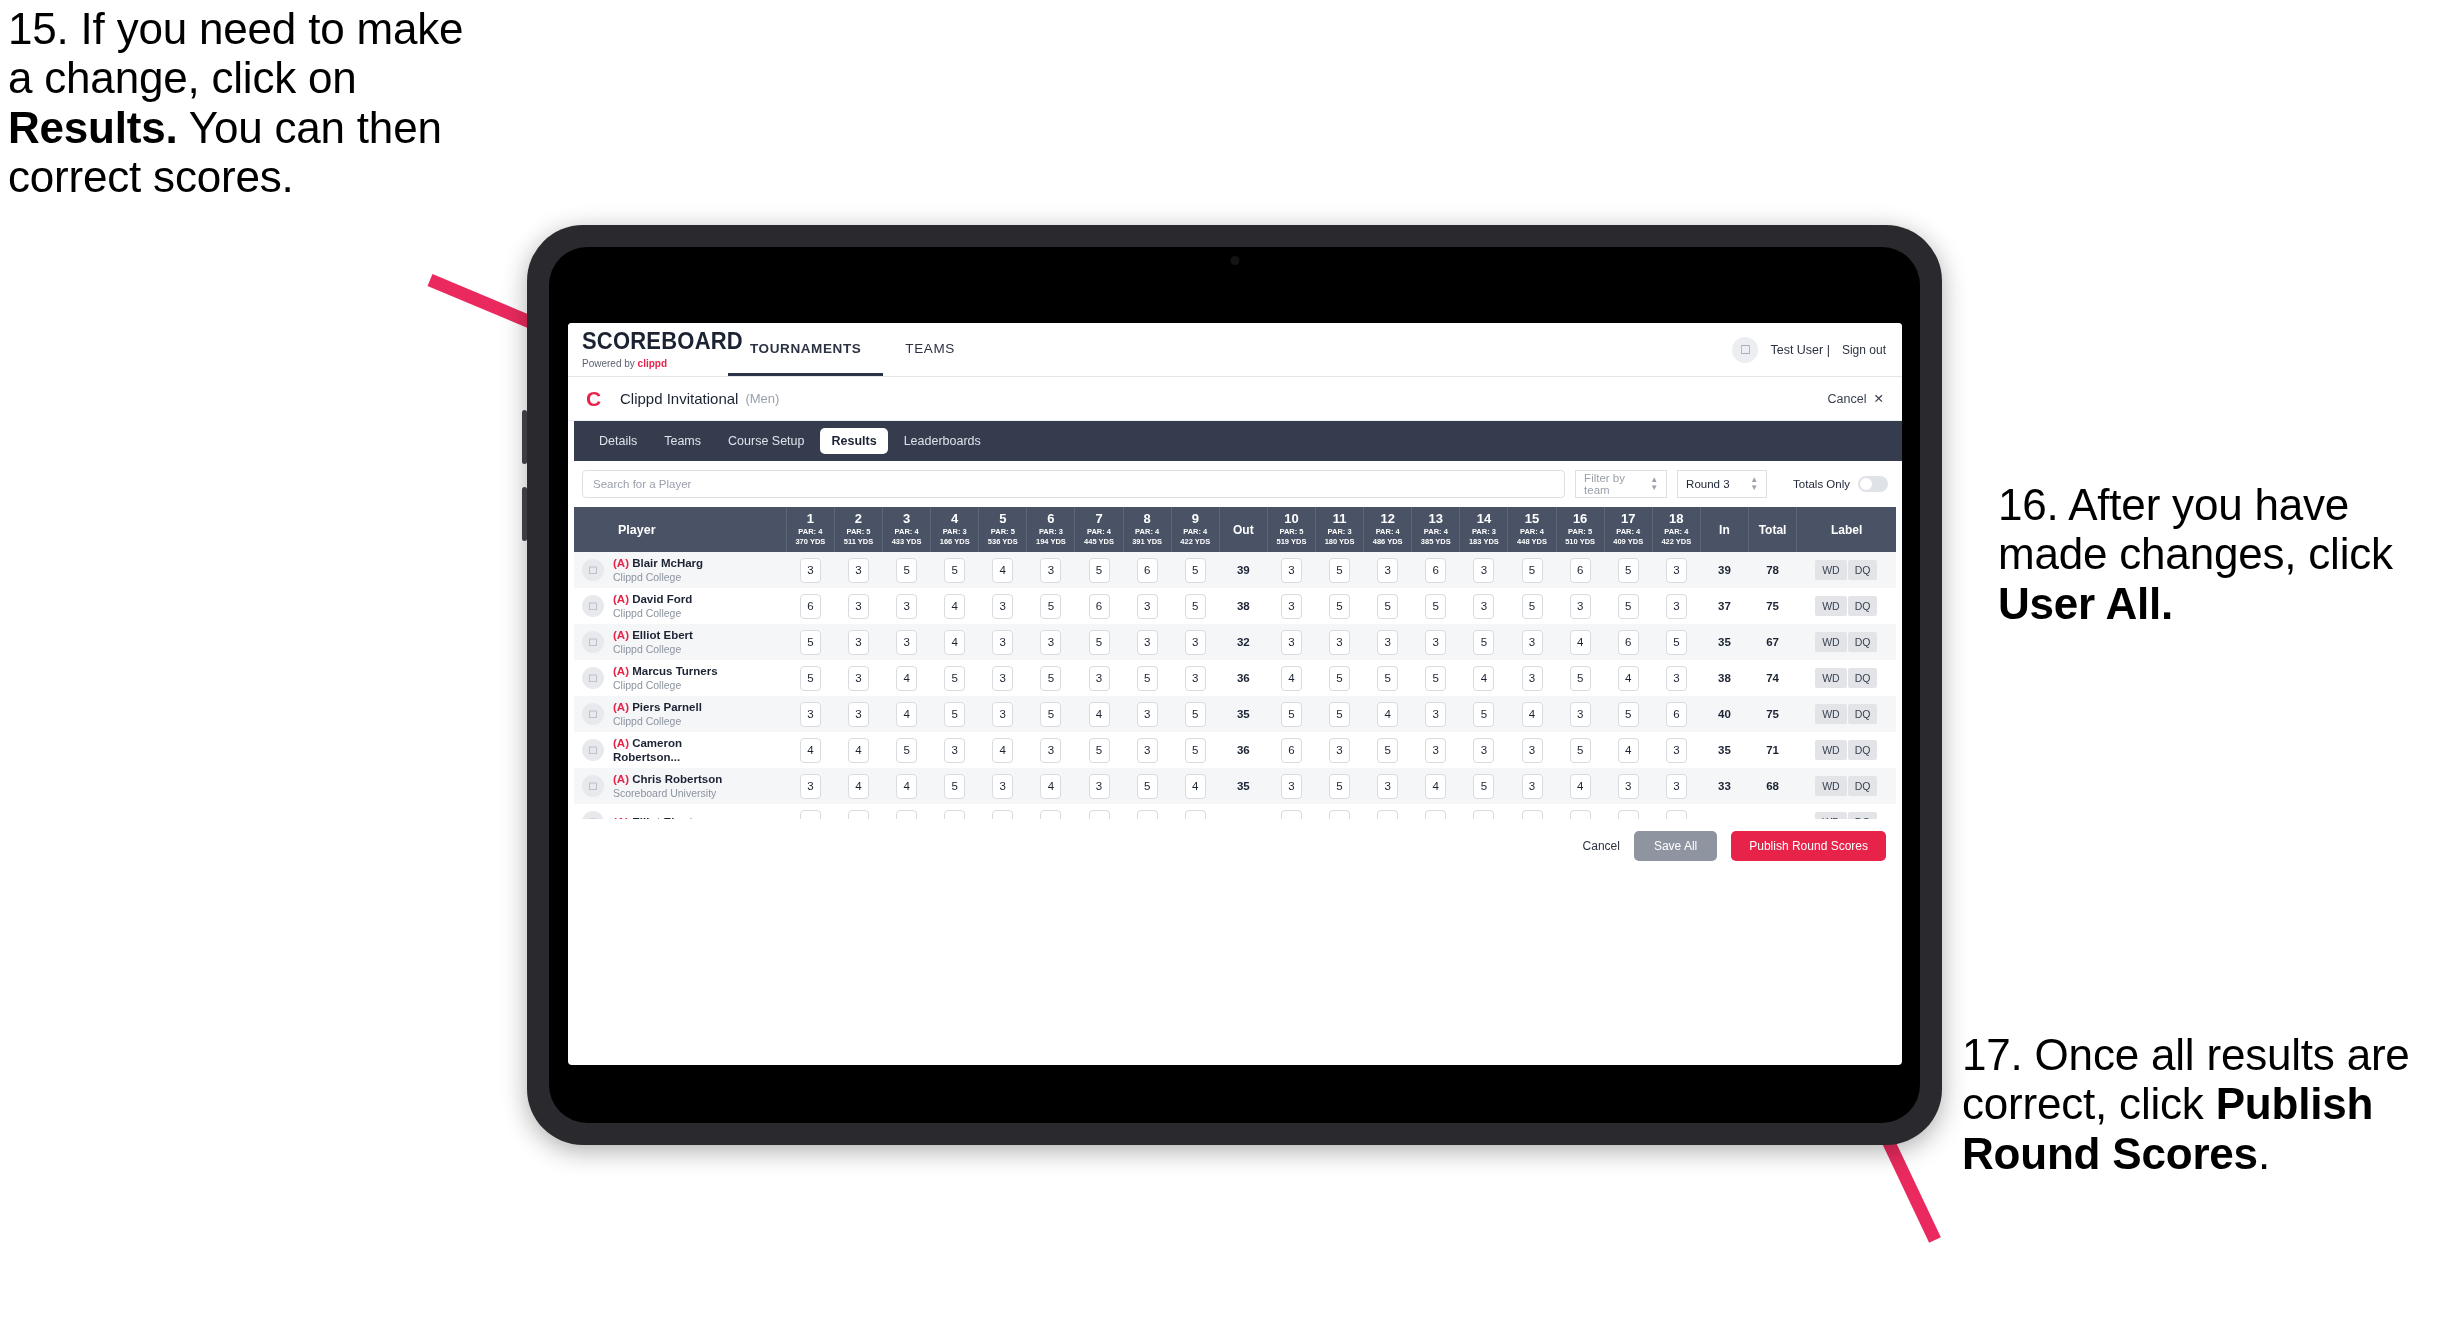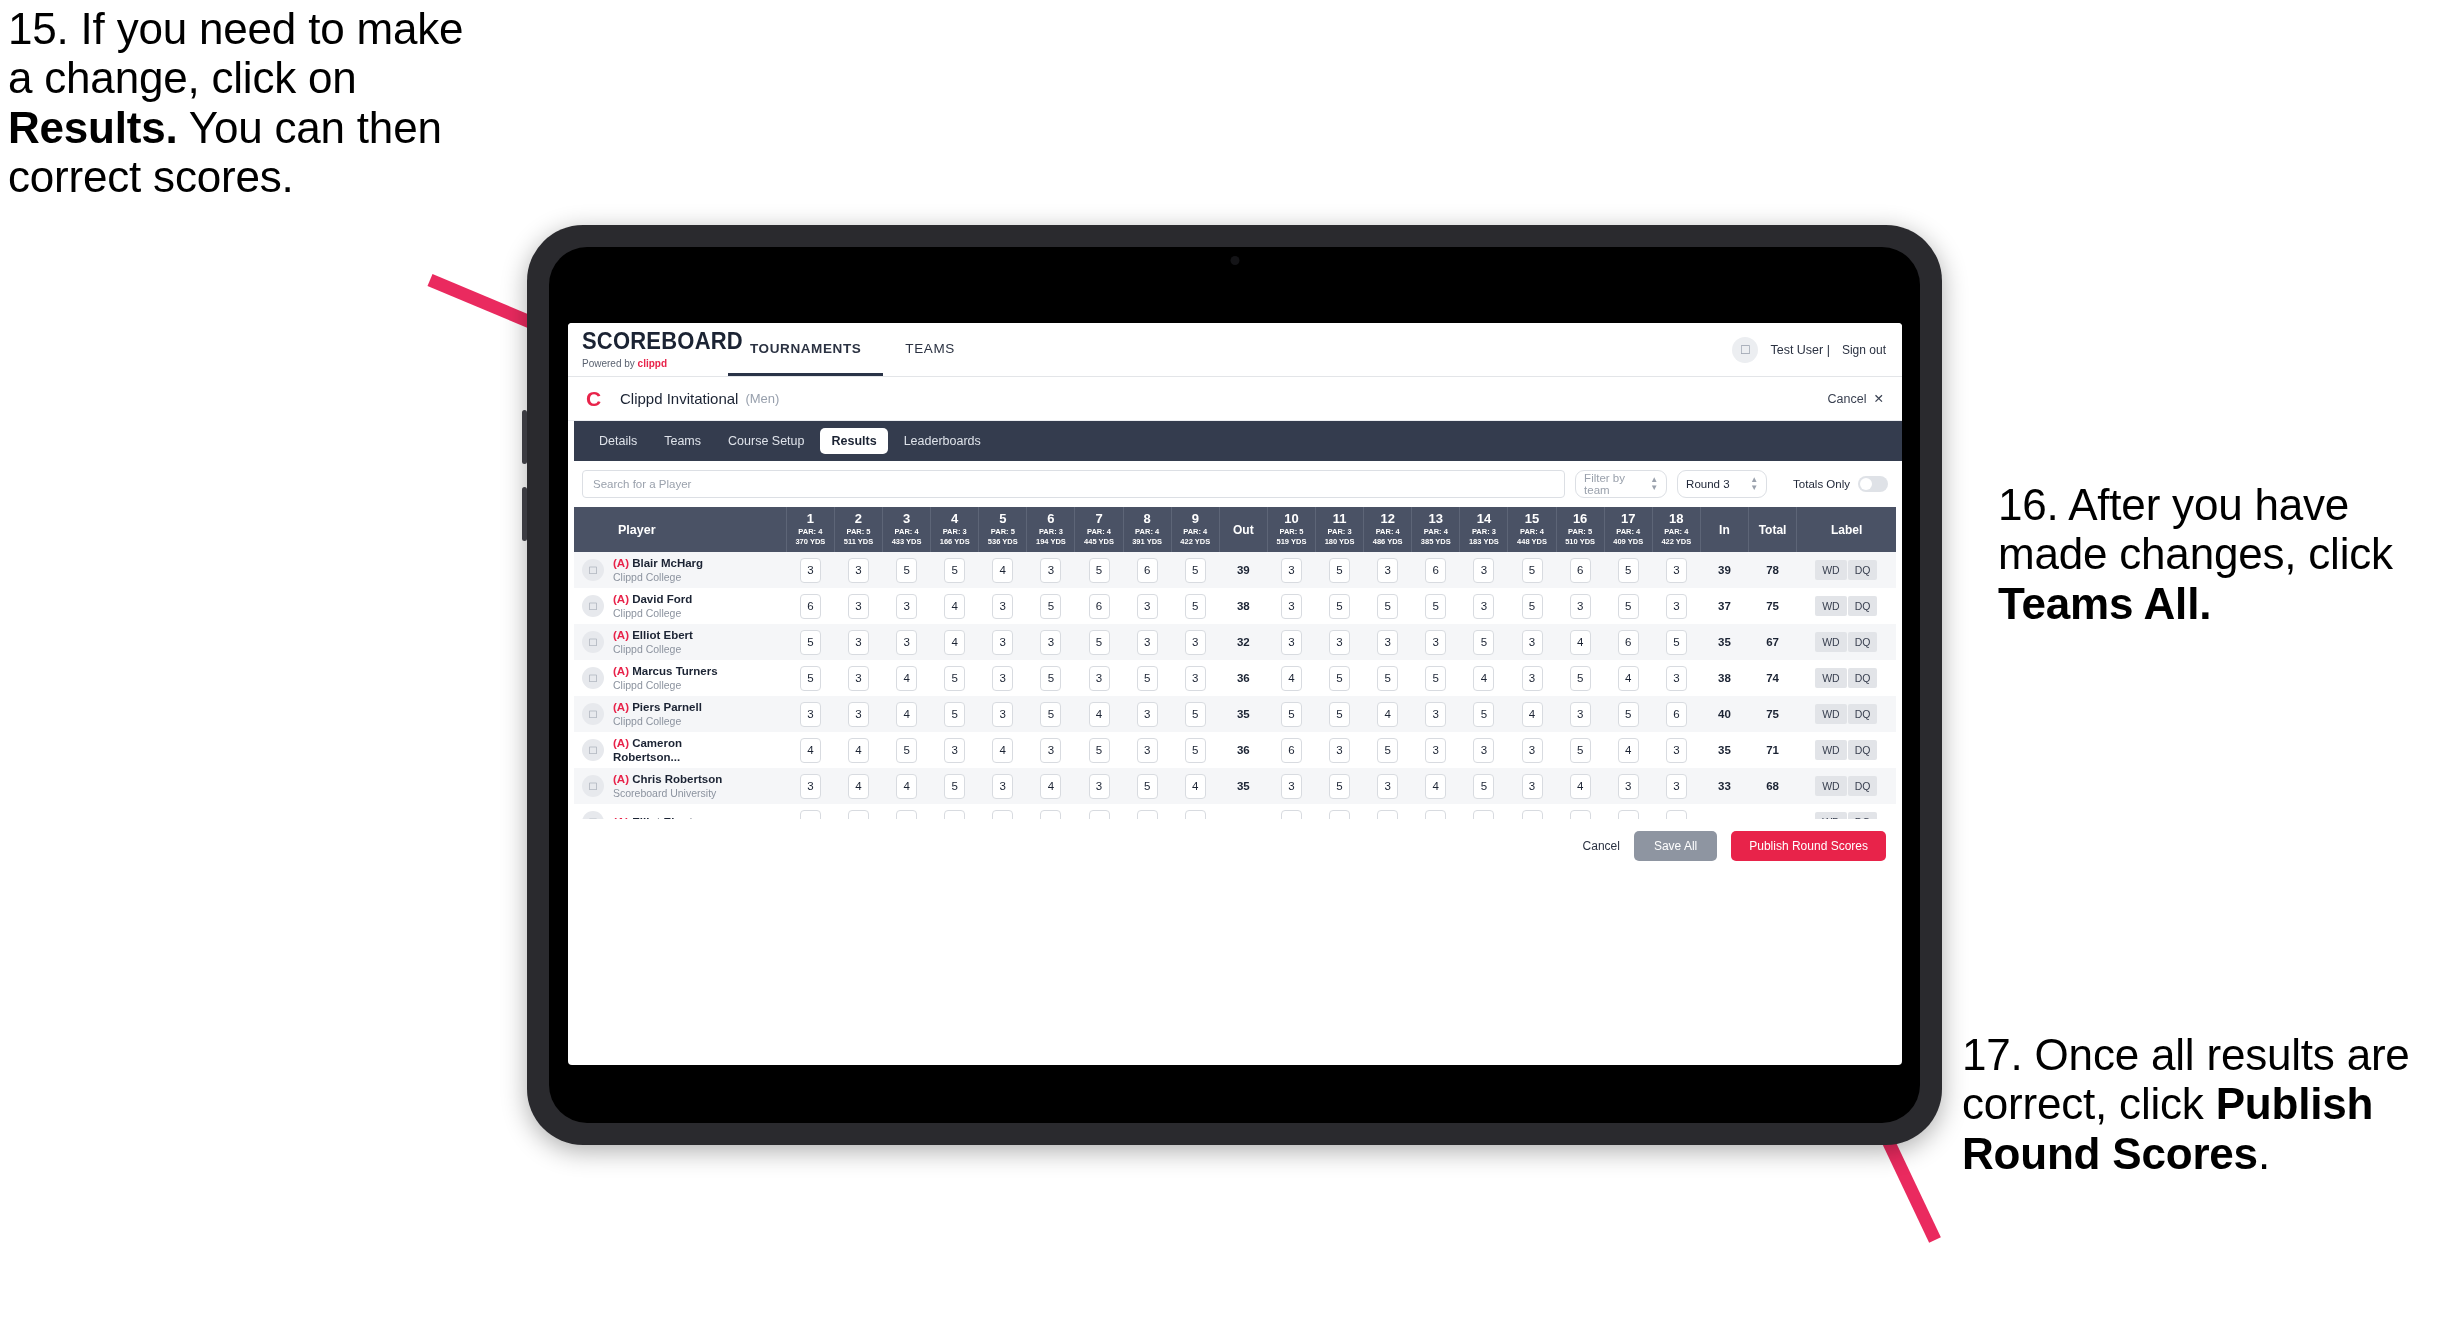--- a/index.html
+++ b/index.html
@@ -134,21 +134,21 @@
   #filters {
     background: #fff; padding: 9px 14px;
     display: flex; align-items: center; gap: 10px;
   }
   #search-input {
     flex: 1; height: 28px; border: 1px solid #dcdfe4; border-radius: 4px;
     padding: 0 10px; font-size: 11.5px; color: #9aa1ac;
     display: flex; align-items: center;
   }
   .select-box {
-    height: 28px; border: 1px solid #dcdfe4; border-radius: 9px;
+    height: 28px; border: 1px solid #dcdfe4; border-radius: 0;
     padding: 0 8px; display: flex; align-items: center; gap: 16px;
     font-size: 11.5px; background: #fff;
   }
   #filter-team { width: 92px; color: #9aa1ac; }
   #round-select { width: 90px; color: #22293a; }
   .caret { font-size: 8px; color: #9aa1ac; line-height: 1; margin-left: auto; }
   #totals-wrap { display: flex; align-items: center; gap: 8px; font-size: 11.5px; color: #22293a; margin-left: 16px; }
   #totals-toggle {
     width: 30px; height: 16px; border-radius: 9px; background: #dfe2e7; position: relative;
   }
@@ -213,21 +213,21 @@
   }
   #btn-publish {
     background: #e8234a; color: #fff; font-size: 12px;
     padding: 8px 18px; border-radius: 5px; cursor: pointer;
   }
 </style>
 </head>
 <body>
 
 <div class="callout" id="callout-15">15. If you need to make a change, click on <b>Results.</b> You can then correct scores.</div>
-<div class="callout" id="callout-16">16. After you have made changes, click <b>Teams All.</b></div>
+<div class="callout" id="callout-16">16. After you have made changes, click <b>User All.</b></div>
 <div class="callout" id="callout-17">17. Once all results are correct, click <b>Publish Round Scores</b>.</div>
 
 <svg class="arrow-svg">
   <defs>
     <marker id="ah" markerWidth="5" markerHeight="5" refX="2.2" refY="2.5" orient="auto">
       <path d="M0,0 L5,2.5 L0,5 z" fill="#ea2a5f"></path>
     </marker>
   </defs>
   <line x1="430" y1="280" x2="895" y2="475" stroke="#ea2a5f" stroke-width="13" marker-end="url(#ah)"></line>
   <line x1="1930" y1="742" x2="1710" y2="950" stroke="#ea2a5f" stroke-width="13" marker-end="url(#ah)"></line>

